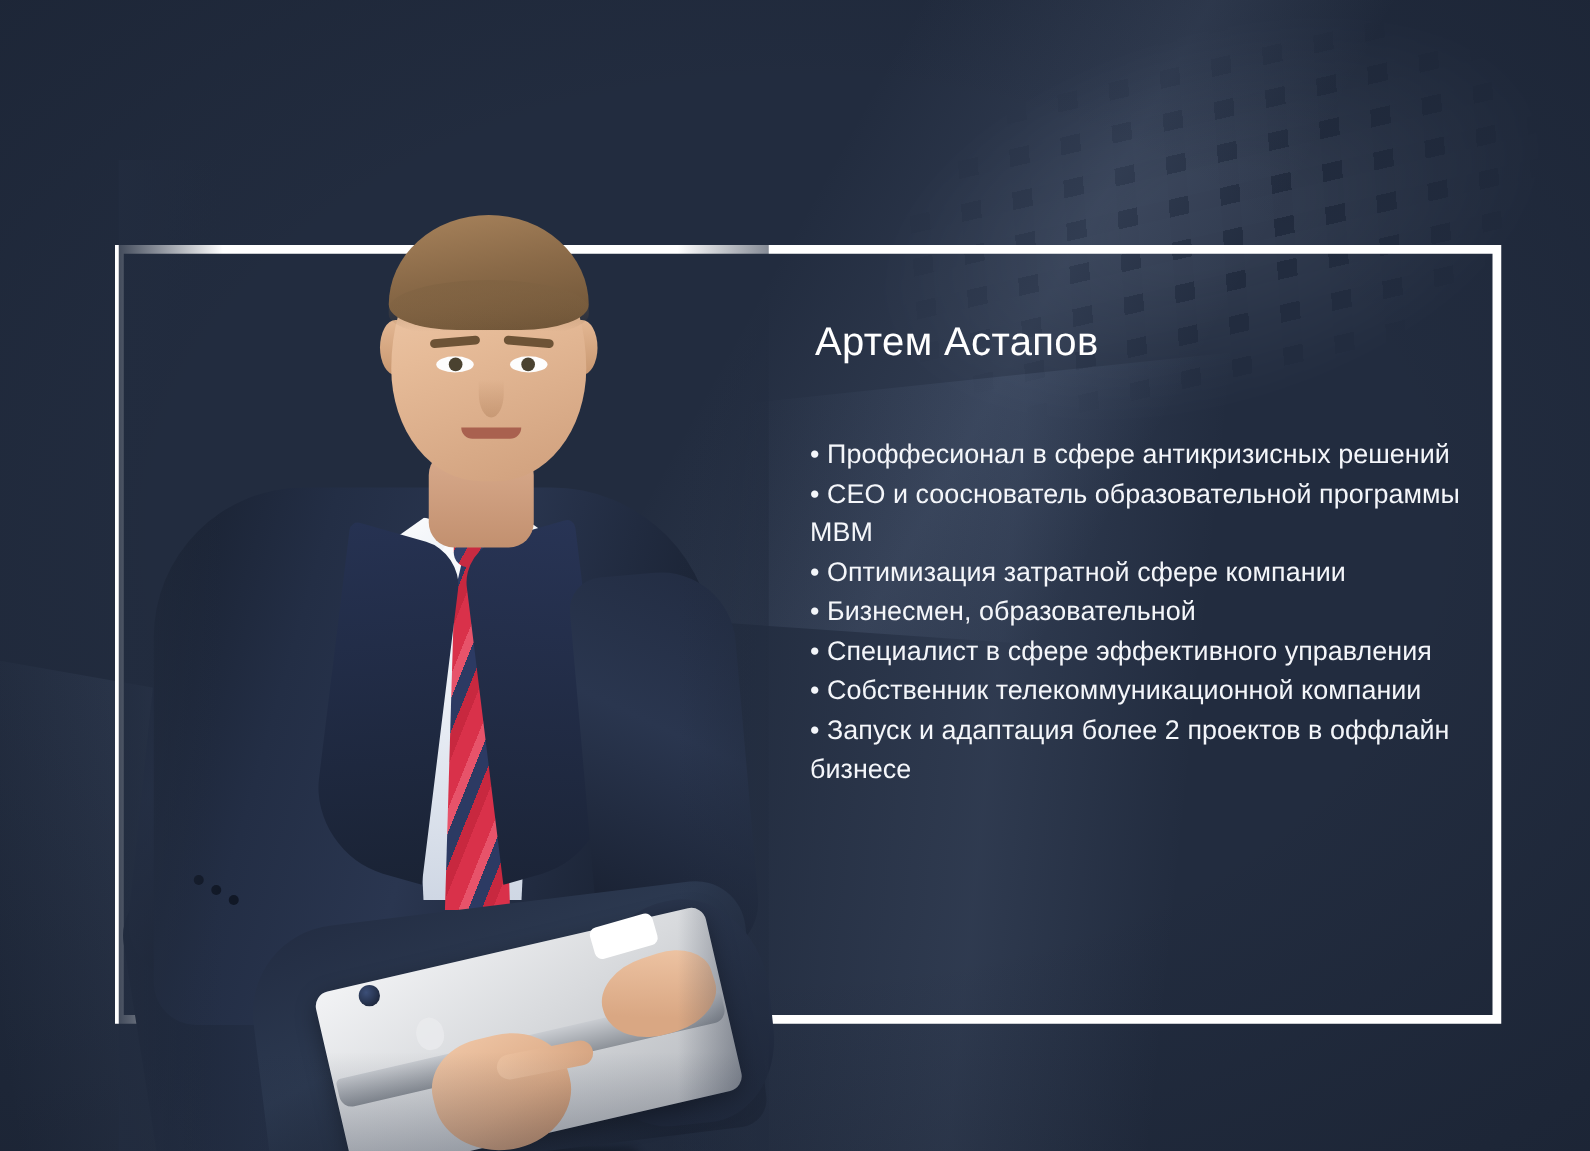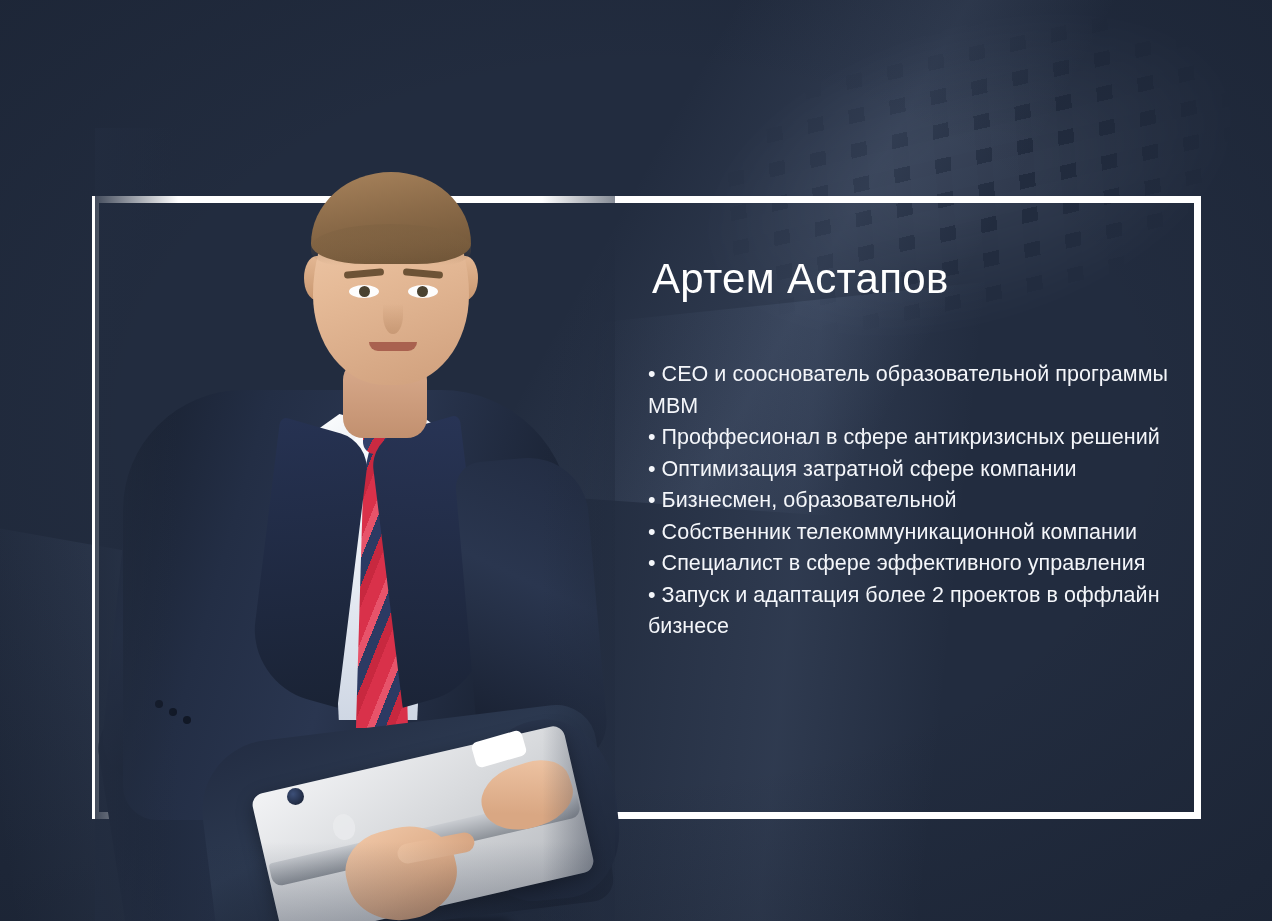--- a/index.html
+++ b/index.html
@@ -97,21 +97,21 @@
     background:transparent;
   }
 
   
   .profile{
     position:absolute;
     left:648px; top:255px;
     width:520px;
   }
   .profile-name{
-    font-size:42px;
+    font-size:32px;
     font-weight:normal;
     color:#ffffff;
     letter-spacing:0.3px;
     margin:0 0 56px 4px;
     white-space:nowrap;
   }
   .bullet-list{
     list-style:none;
     font-size:21.5px;
     line-height:31.5px;
@@ -386,23 +386,23 @@
     <div class="sp cuff"></div>
     <div class="sp btn-cuff"></div>
     <div class="sp btn-jacket"></div>
     <div class="speaker-blend"></div>
   </div>
 
   <div class="profile">
     <h2 class="profile-name">Артем Астапов</h2>
 
     <ul class="bullet-list">
+      <li>• Проффесионал в сфере антикризисных решений</li>
       <li>• CEO и сооснователь образовательной программы MBM</li>
-      <li>• Проффесионал в сфере антикризисных решений</li>
       <li>• Оптимизация затратной сфере компании</li>
       <li>• Бизнесмен, образовательной</li>
+      <li>• Специалист в сфере эффективного управления</li>
       <li>• Собственник телекоммуникационной компании</li>
-      <li>• Специалист в сфере эффективного управления</li>
       <li>• Запуск и адаптация более 2 проектов в оффлайн бизнесе</li>
     </ul>
   </div>
 
 </div>
 
 </body></html>

